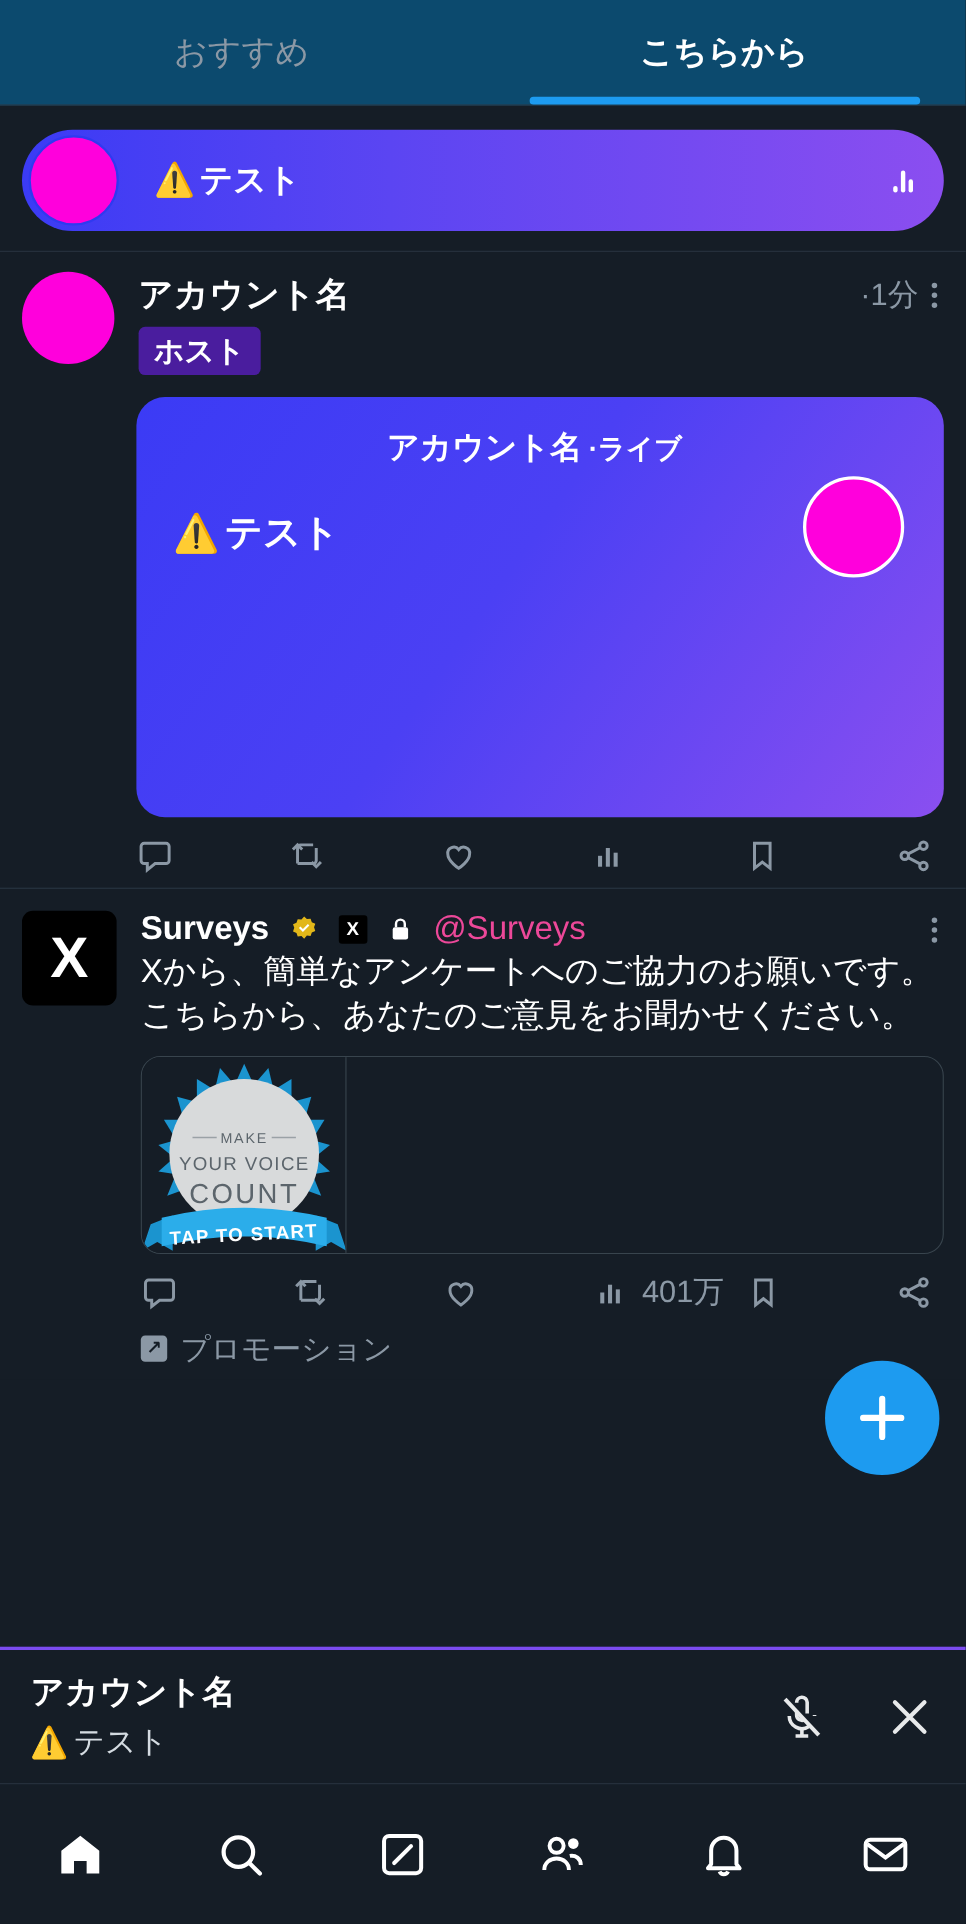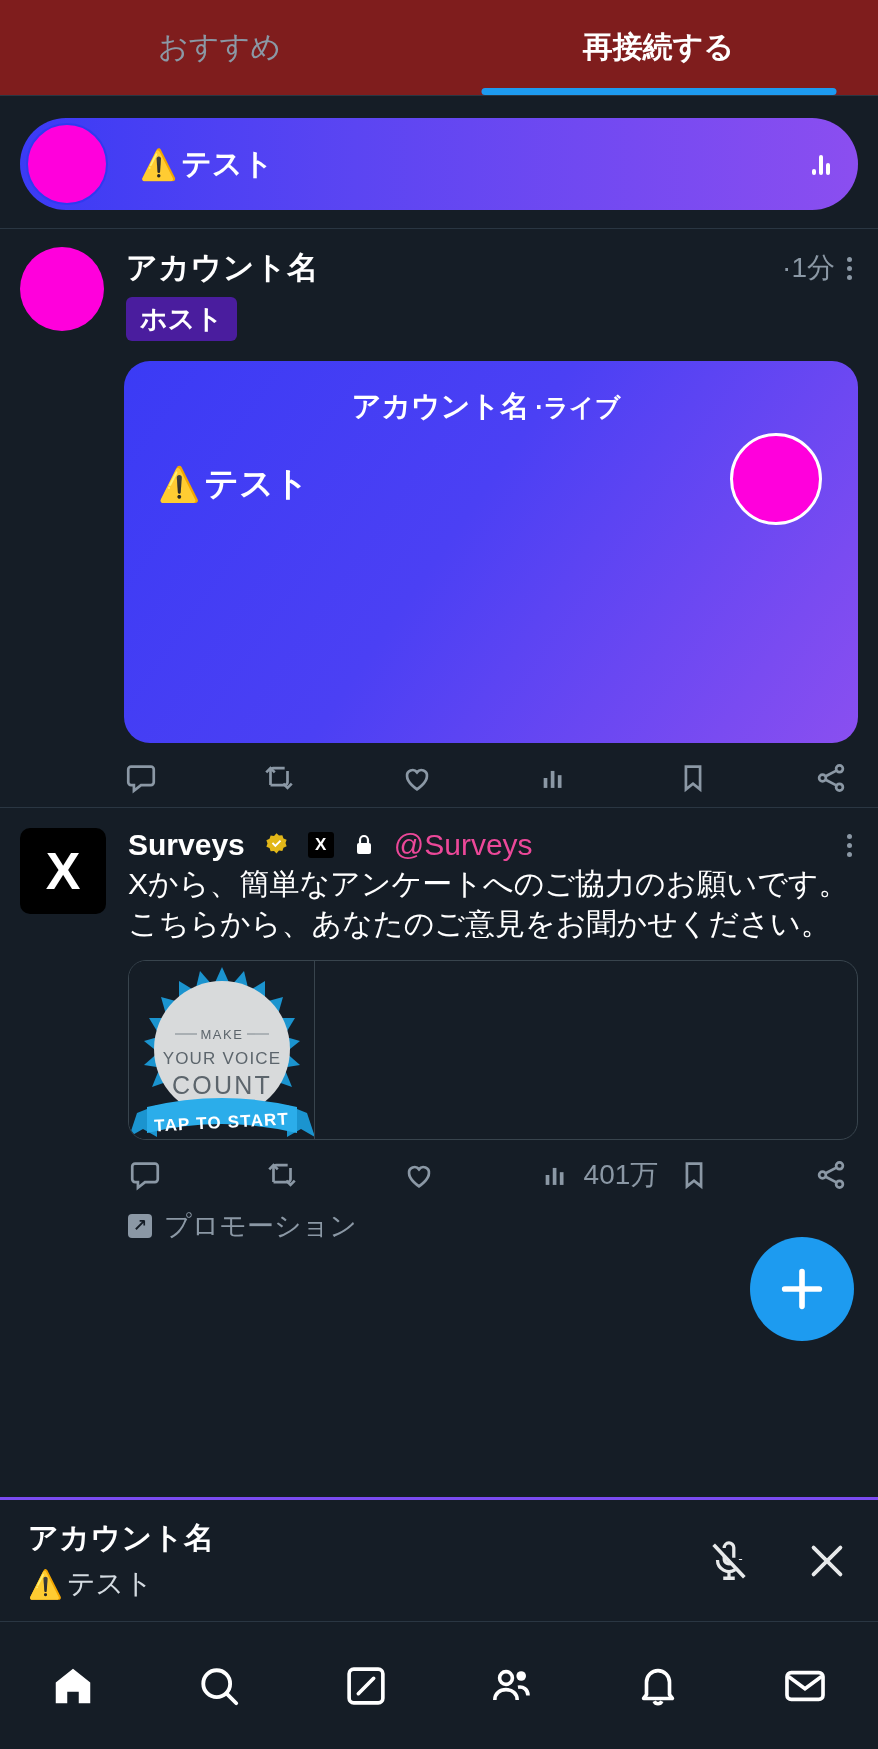--- a/index.html
+++ b/index.html
@@ -8,21 +8,21 @@
     background: #15202b;
     font-family: "Liberation Sans", "DejaVu Sans", sans-serif;
     overflow: hidden;
   }
   body { background: #151d26; position: relative; }
 
   
   .tabbar {
     height: 96px;
     display: flex;
-    background: #7f1d1d;
+    background: #0c4a6e;
     border-bottom: 1px solid #2a3642;
     position: relative;
   }
   .tab {
     flex: 1;
     display: flex; align-items: center; justify-content: center;
     position: relative;
   }
   .tab-label { font-size: 30px; font-weight: 700; }
   .tab.inactive .tab-label { color: #8b98a5; font-weight: 500; }
@@ -214,21 +214,21 @@
   .navitem { flex: 1; display: flex; align-items: center; justify-content: center; }
 </style>
 </head>
 <body>
 
 <div class="tabbar">
   <div class="tab inactive">
     <span class="tab-label">おすすめ</span>
   </div>
   <div class="tab active">
-    <span class="tab-label">再接続する</span>
+    <span class="tab-label">こちらから</span>
     <span class="tab-underline"></span>
   </div>
 </div>
 
 <div class="live-banner-wrap">
   <div class="live-banner">
     <div class="avatar"></div>
     <div class="lb-text">
       <span>⚠️</span>
       <span>テスト</span>

